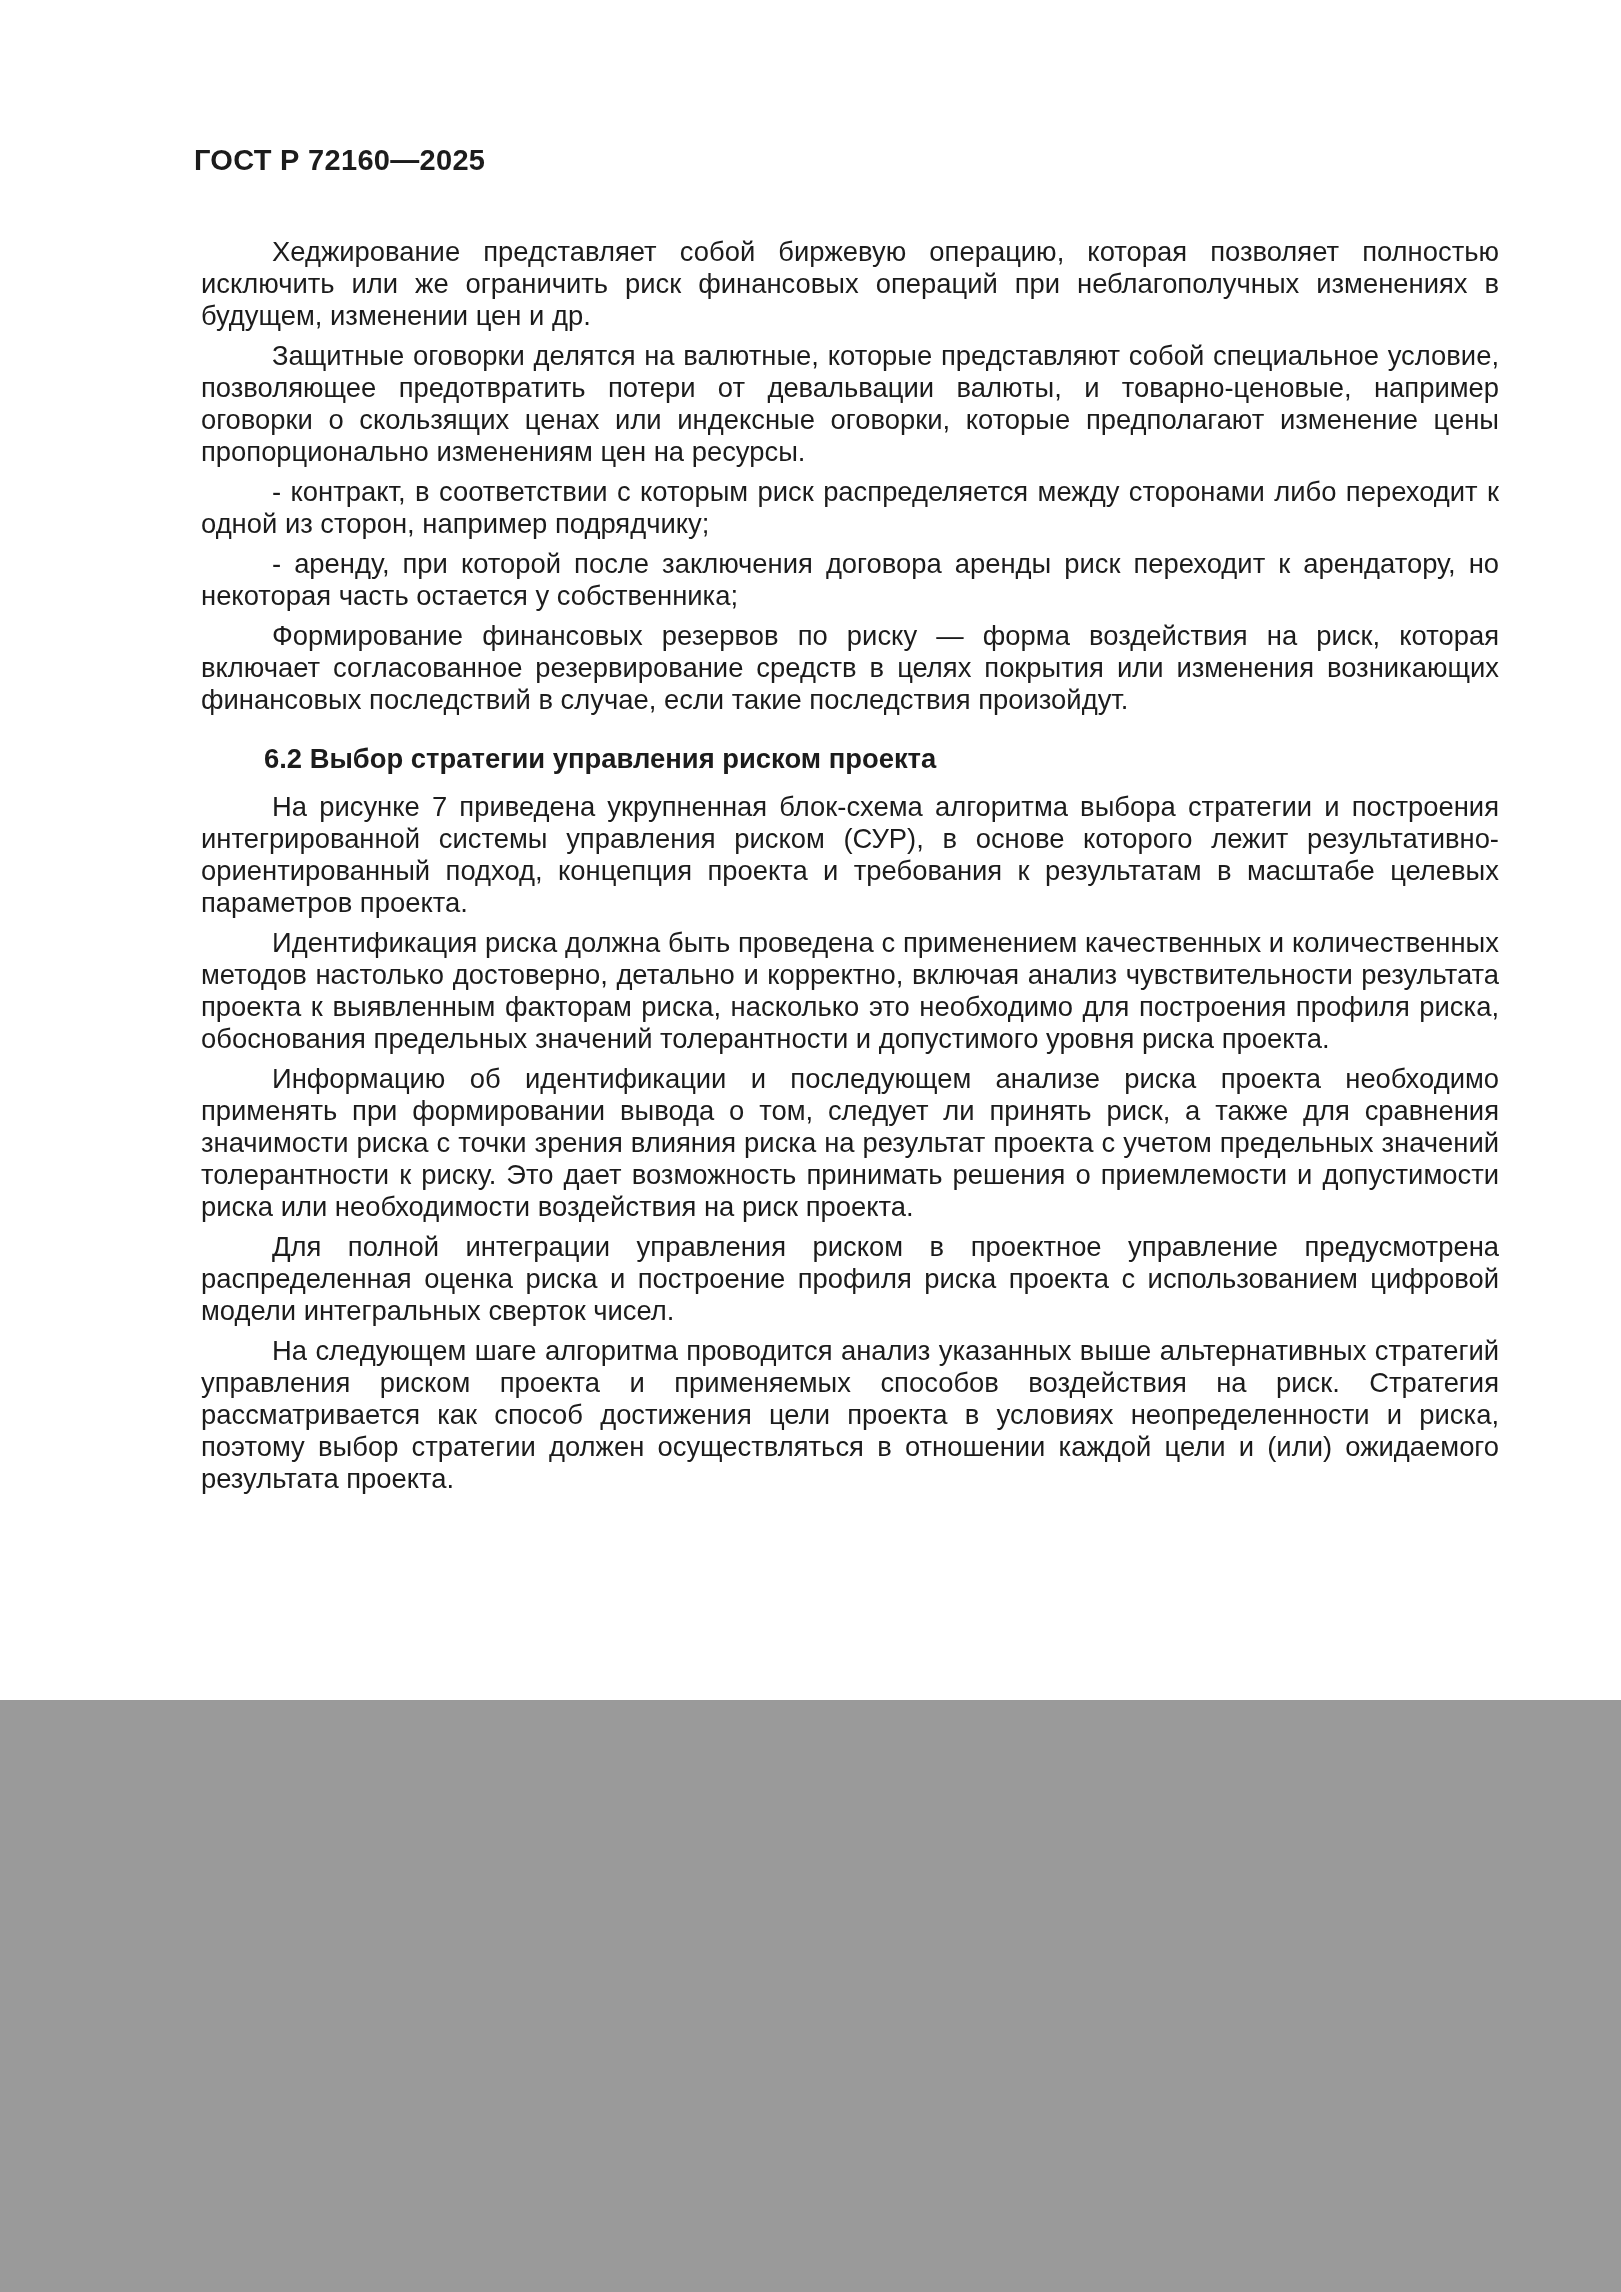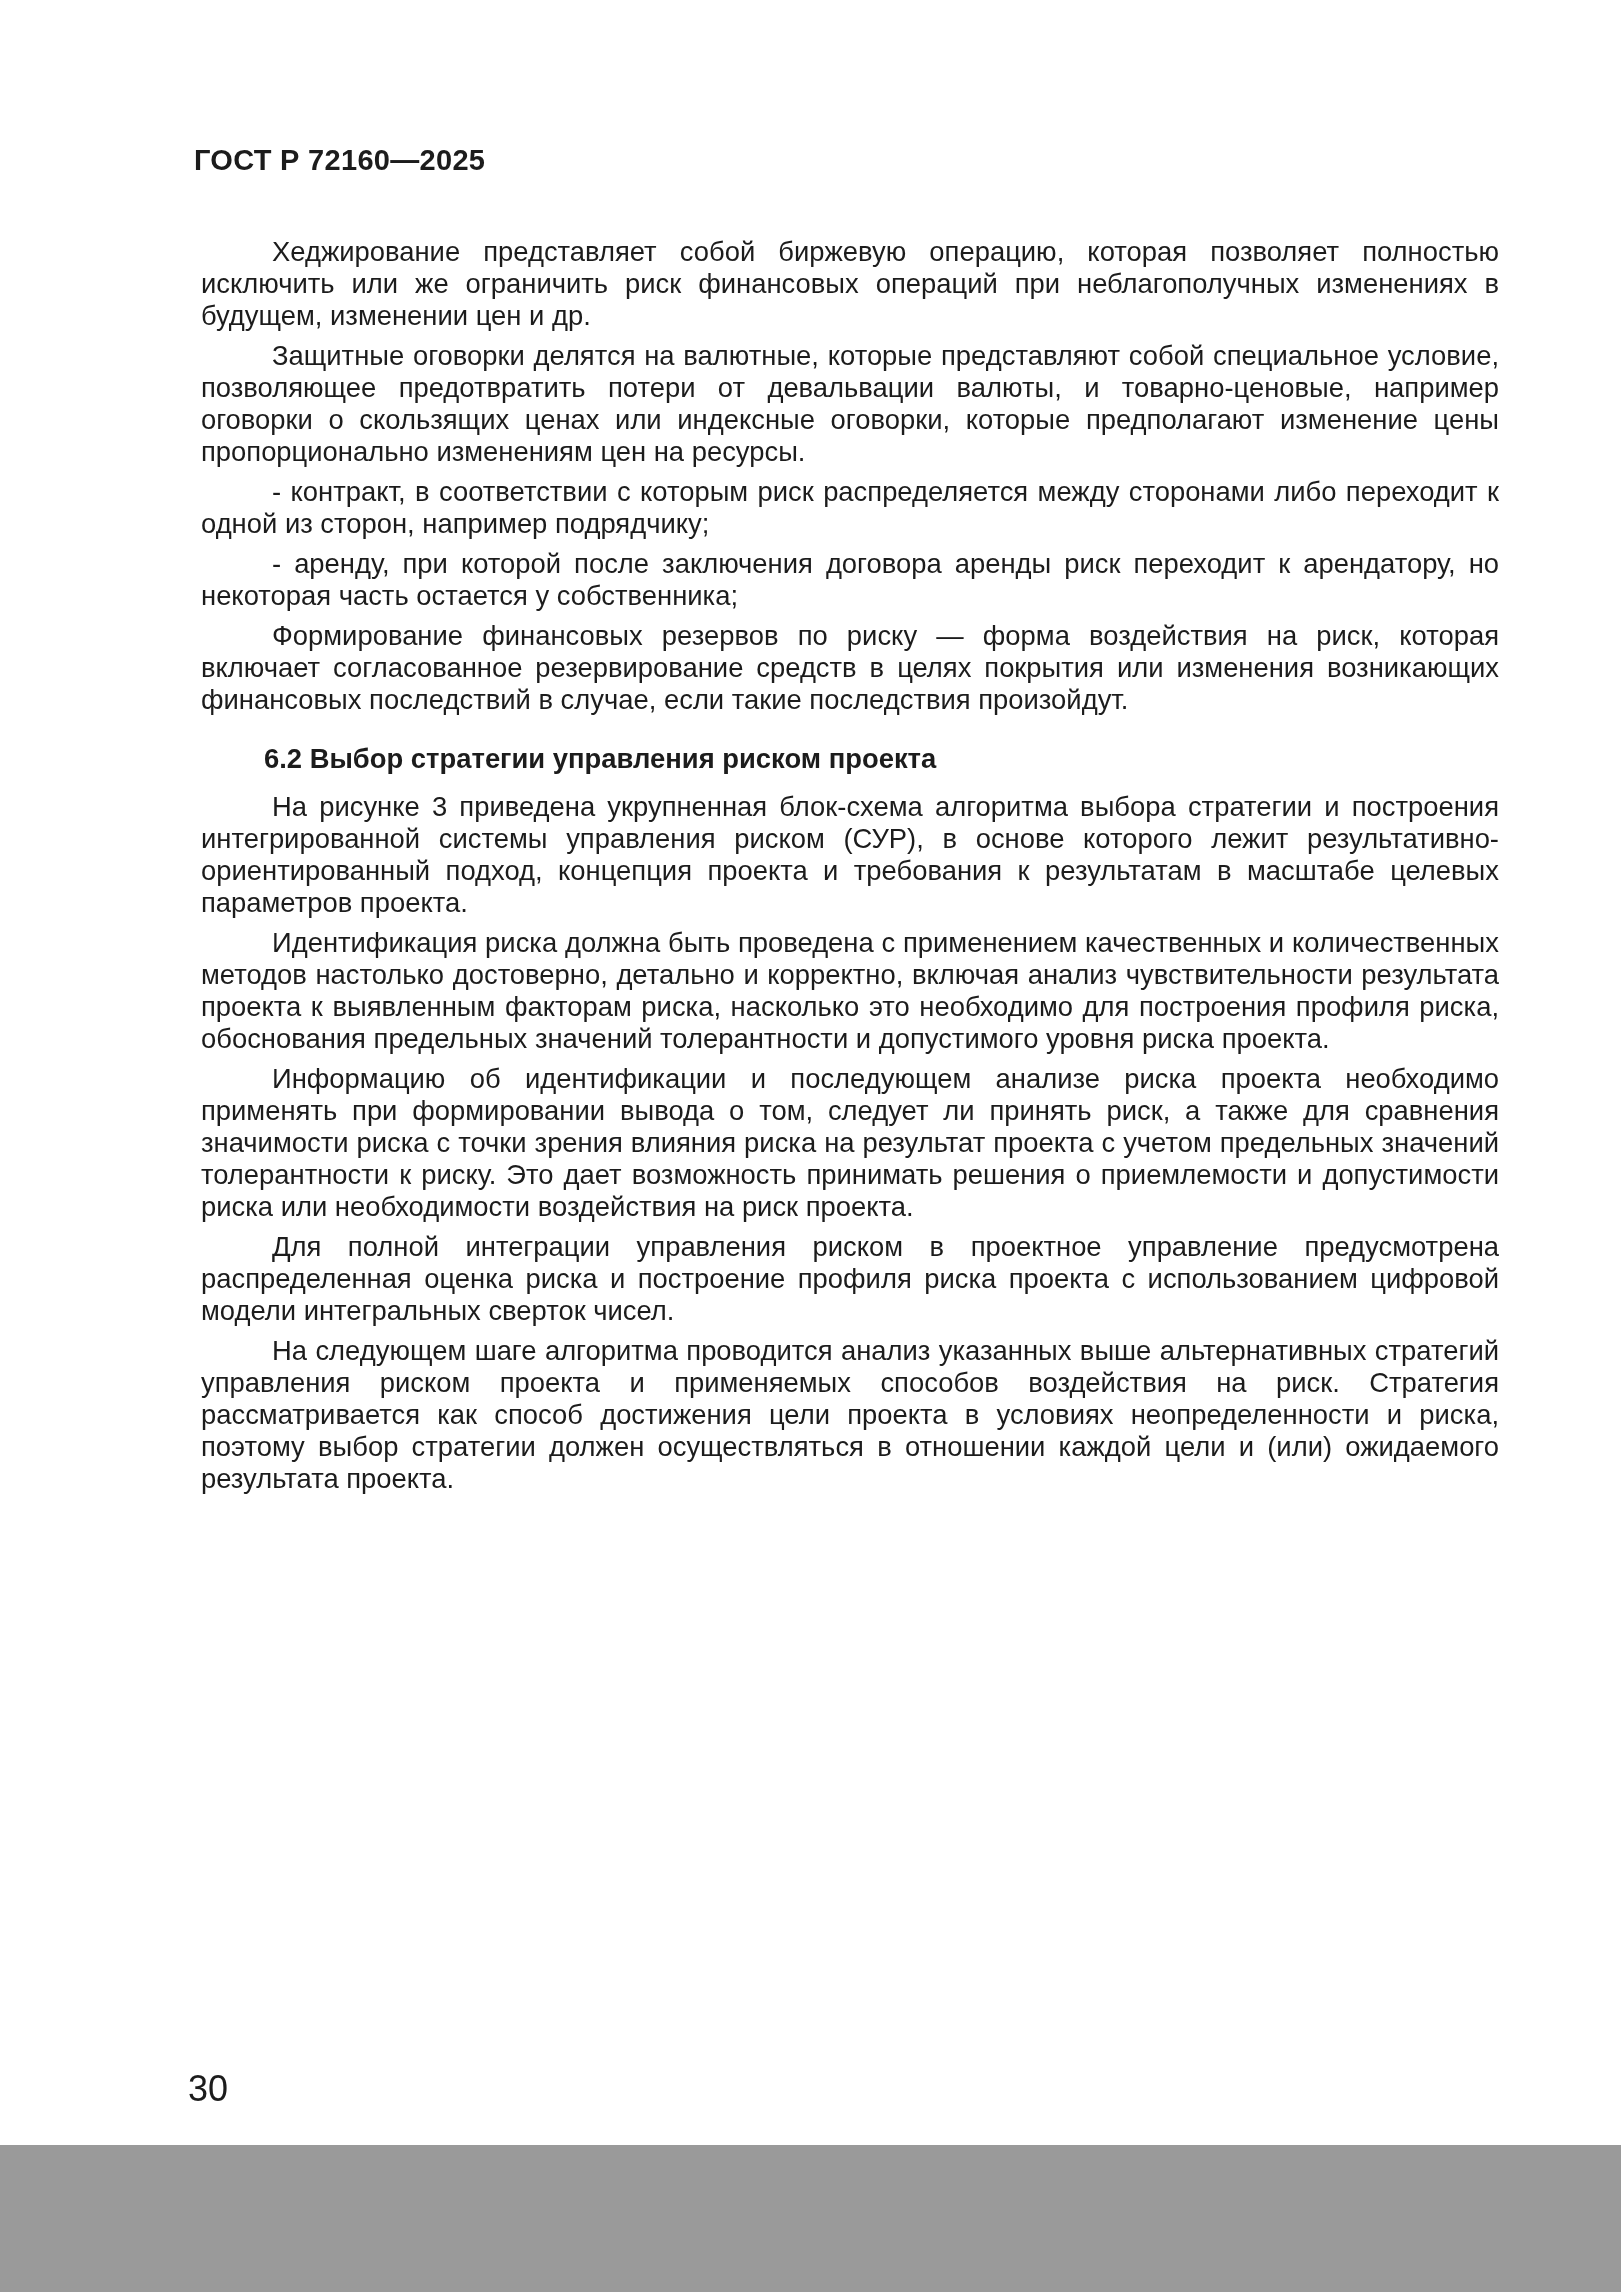--- a/index.html
+++ b/index.html
@@ -1,19 +1,19 @@
 <!DOCTYPE html>
 <html><head>
 <meta charset="utf-8">
 <style>
   html, body { margin: 0; padding: 0; background: #9a9a9a; }
   .page {
     position: relative;
     width: 1621px;
-    height: 2145px;
+    height: 1700px;
     margin: 0 auto;
     background: #ffffff;
     color: #1c1c1c;
     font-family: "Liberation Sans", "DejaVu Sans", sans-serif;
     overflow: hidden;
   }
   .doc-header {
     position: absolute;
     left: 194px;
     top: 144px;
@@ -59,21 +59,21 @@
 
   <div class="doc-header">ГОСТ Р 72160—2025</div>
 
   <div class="content">
     <p>Хеджирование представляет собой биржевую операцию, которая позволяет полностью исключить или же ограничить риск финансовых операций при неблагополучных изменениях в будущем, изменении цен и др.</p>
     <p>Защитные оговорки делятся на валютные, которые представляют собой специальное условие, позволяющее предотвратить потери от девальвации валюты, и товарно-ценовые, например оговорки о скользящих ценах или индексные оговорки, которые предполагают изменение цены пропорционально изменениям цен на ресурсы.</p>
     <p>- контракт, в соответствии с которым риск распределяется между сторонами либо переходит к одной из сторон, например подрядчику;</p>
     <p>- аренду, при которой после заключения договора аренды риск переходит к арендатору, но некоторая часть остается у собственника;</p>
     <p>Формирование финансовых резервов по риску — форма воздействия на риск, которая включает согласованное резервирование средств в целях покрытия или изменения возникающих финансовых последствий в случае, если такие последствия произойдут.</p>
     <p class="section-heading">6.2 Выбор стратегии управления риском проекта</p>
-    <p>На рисунке 3 приведена укрупненная блок-схема алгоритма выбора стратегии и построения интегрированной системы управления риском (СУР), в основе которого лежит результативно-ориентированный подход, концепция проекта и требования к результатам в масштабе целевых параметров проекта.</p>
+    <p>На рисунке 7 приведена укрупненная блок-схема алгоритма выбора стратегии и построения интегрированной системы управления риском (СУР), в основе которого лежит результативно-ориентированный подход, концепция проекта и требования к результатам в масштабе целевых параметров проекта.</p>
     <p>Идентификация риска должна быть проведена с применением качественных и количественных методов настолько достоверно, детально и корректно, включая анализ чувствительности результата проекта к выявленным факторам риска, насколько это необходимо для построения профиля риска, обоснования предельных значений толерантности и допустимого уровня риска проекта.</p>
     <p>Информацию об идентификации и последующем анализе риска проекта необходимо применять при формировании вывода о том, следует ли принять риск, а также для сравнения значимости риска с точки зрения влияния риска на результат проекта с учетом предельных значений толерантности к риску. Это дает возможность принимать решения о приемлемости и допустимости риска или необходимости воздействия на риск проекта.</p>
     <p>Для полной интеграции управления риском в проектное управление предусмотрена распределенная оценка риска и построение профиля риска проекта с использованием цифровой модели интегральных сверток чисел.</p>
     <p>На следующем шаге алгоритма проводится анализ указанных выше альтернативных стратегий управления риском проекта и применяемых способов воздействия на риск. Стратегия рассматривается как способ достижения цели проекта в условиях неопределенности и риска, поэтому выбор стратегии должен осуществляться в отношении каждой цели и (или) ожидаемого результата проекта.</p>
   </div>
 
   <div class="page-number">30</div>
 
 </div>
 

